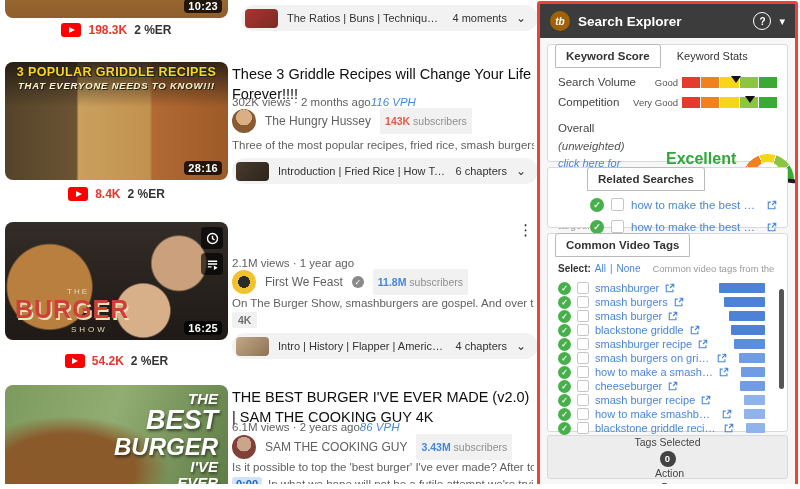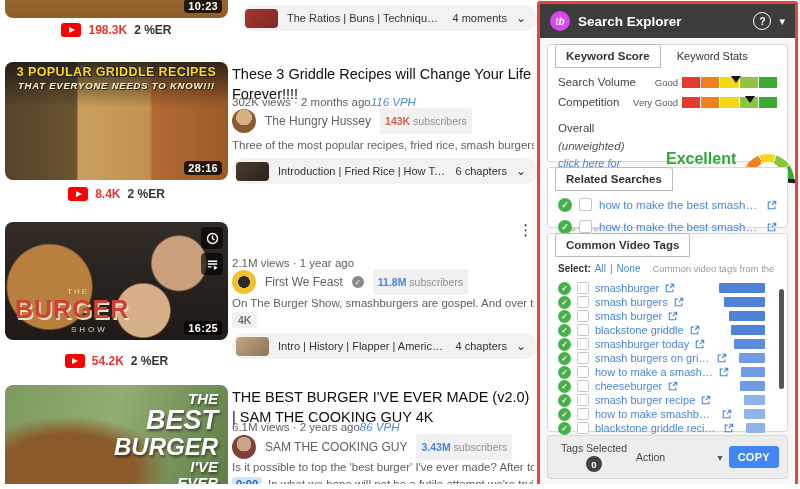--- a/index.html
+++ b/index.html
@@ -61,21 +61,21 @@
   .cnt-red{color:#e05d44;} .cnt-blue{color:#4a86d8;}
   .vdesc{position:absolute;left:232px;width:302px;font-size:11.5px;color:#606060;white-space:nowrap;overflow:hidden;}
   .kebab{position:absolute;font-size:15px;color:#222;line-height:.45;letter-spacing:0;width:6px;}
   .badge4k{position:absolute;left:232px;background:#f1f1f1;border-radius:2px;font-size:10.5px;padding:2px 6px;color:#707070;font-weight:600;}
   .tsrow{position:absolute;left:232px;display:flex;align-items:center;gap:6px;font-size:11.5px;color:#606060;width:302px;white-space:nowrap;overflow:hidden;}
   .tschip{background:#cfe4f8;color:#1b63c9;font-size:11px;padding:1px 4px;border-radius:3px;font-weight:600;flex:none;}
 
   
   .tb-panel{position:absolute;left:537px;top:1px;width:261px;height:487px;box-sizing:border-box;border:3px solid #ee4237;border-radius:3px;background:#f7f7f7;overflow:hidden;}
   .tb-head{height:34px;background:#3c3c3c;display:flex;align-items:center;padding:0 10px;gap:8px;}
-  .tb-logo{width:20px;height:20px;border-radius:50%;background:#d946ef;color:#fff;font-size:10px;font-weight:800;font-style:italic;display:flex;align-items:center;justify-content:center;flex:none;}
+  .tb-logo{width:20px;height:20px;border-radius:50%;background:#a16207;color:#fff;font-size:10px;font-weight:800;font-style:italic;display:flex;align-items:center;justify-content:center;flex:none;}
   .tb-title{color:#fff;font-size:13.5px;font-weight:600;flex:1;}
   .tb-help{width:16px;height:16px;border:1.6px solid #fff;border-radius:50%;color:#fff;font-size:10px;font-weight:700;display:flex;align-items:center;justify-content:center;}
   .tb-caret{color:#fff;font-size:11px;}
   .card{position:absolute;left:7px;width:241px;background:#fff;border:1px solid #d9d9d9;border-radius:3px;box-sizing:border-box;}
   .tabrow{display:flex;align-items:flex-end;gap:16px;padding:0 0 0 8px;margin-top:-1px;}
   .tab-active{border:1px solid #bbb;border-radius:3px 3px 0 0;background:#fff;padding:5px 10px;font-size:11.5px;font-weight:700;color:#333;margin-left:-1px;}
   .tab-link{font-size:11px;color:#333;padding-bottom:6px;}
   .scorerow{display:flex;align-items:center;margin:8px 10px 0 10px;}
   .scorelabel{font-size:11.5px;color:#444;flex:1;}
   .scoreval{font-size:9.5px;color:#555;margin-right:4px;}
@@ -112,21 +112,21 @@
   .sel-hint{font-size:9.5px;color:#9a9a9a;margin-left:8px;white-space:nowrap;overflow:hidden;}
   .taglist{position:relative;margin:7px 0 6px 10px;padding-right:10px;}
   .trow{display:flex;align-items:center;gap:6px;height:14px;margin-bottom:0;}
   .trow .gcheck{width:13px;height:13px;font-size:8px;}
   .trow .cbox{width:10px;height:10px;}
   .trow .tlink{font-size:11px;}
   .spacer{flex:1;}
   .tbar{height:10px;border-radius:1px;margin-right:12px;flex:none;}
   .tscroll{position:absolute;right:3px;top:8px;width:5px;height:100px;background:#555;border-radius:3px;}
 
-  .tb-foot{position:absolute;left:7px;right:7px;bottom:6px;height:44px;background:#ededed;border:1px solid #d9d9d9;border-radius:3px;box-sizing:border-box;display:flex;align-items:center;padding:0 8px;}
+  .tb-foot{position:absolute;left:7px;right:7px;bottom:6px;height:44px;background:#ededed;border:1px solid #d9d9d9;border-radius:3px;box-sizing:border-box;display:flex;align-items:center;padding:0 8px;flex-direction:column;}
   .fcol1{width:76px;text-align:center;}
   .flabel{font-size:10.5px;color:#444;}
   .fbadge{width:16px;height:16px;border-radius:50%;background:#424242;color:#fff;font-size:9.5px;font-weight:700;display:inline-flex;align-items:center;justify-content:center;margin-top:2px;}
   .fcol2{flex:1;padding-left:4px;}
   .faction{font-size:11.5px;color:#4a86d8;margin-top:4px;}
   .fcaret{color:#555;font-size:10px;margin:0 6px 0 0;}
   .copybtn{background:#4285f4;color:#fff;font-size:11px;font-weight:700;border:none;border-radius:3px;padding:5px 9px;letter-spacing:.3px;}
 </style>
 </head>
 <body>
@@ -283,21 +283,21 @@
         <span class="gauge">
           <span class="arc"></span>
             <span class="hole"></span>
             <span class="needle"></span>
             <span class="pivot"></span>
         </span>
       </div>
       <div class="kexpl">This keyword isn't too competitive and has enough search volume to make it worth targeting.</div>
     </div>
 
-    <div class="card" style="top:163px;height:61px;">
+    <div class="card" style="top:163px;height:61px;padding-left:32px;">
       <div class="tabrow">
           <span class="tab-active">Related Searches</span>
         </div>
       <div class="relrow">
         <span class="gcheck"></span>
         <span class="cbox"></span>
         <span class="tlink">how to make the best smash burger patty</span>
         <svg class="ext" viewBox="0 0 12 12">
             <path d="M4.5 2.5H1.5v8h8V7.5"></path>
             <path d="M6.5 1.5h4v4M10.5 1.5 6 6"></path>
@@ -366,21 +366,21 @@
             <svg class="ext" viewBox="0 0 12 12">
               <path d="M4.5 2.5H1.5v8h8V7.5"></path>
               <path d="M6.5 1.5h4v4M10.5 1.5 6 6"></path>
             </svg>
             <span class="spacer"></span>
             <span class="tbar" style="width: 34px; background: rgb(77, 130, 214);"></span>
           </div>
         <div class="trow">
             <span class="gcheck"></span>
             <span class="cbox"></span>
-            <span class="tlink">smashburger today</span>
+            <span class="tlink">smashburger recipe</span>
             <svg class="ext" viewBox="0 0 12 12">
               <path d="M4.5 2.5H1.5v8h8V7.5"></path>
               <path d="M6.5 1.5h4v4M10.5 1.5 6 6"></path>
             </svg>
             <span class="spacer"></span>
             <span class="tbar" style="width: 31px; background: rgb(91, 142, 220);"></span>
           </div>
         <div class="trow">
             <span class="gcheck"></span>
             <span class="cbox"></span>

